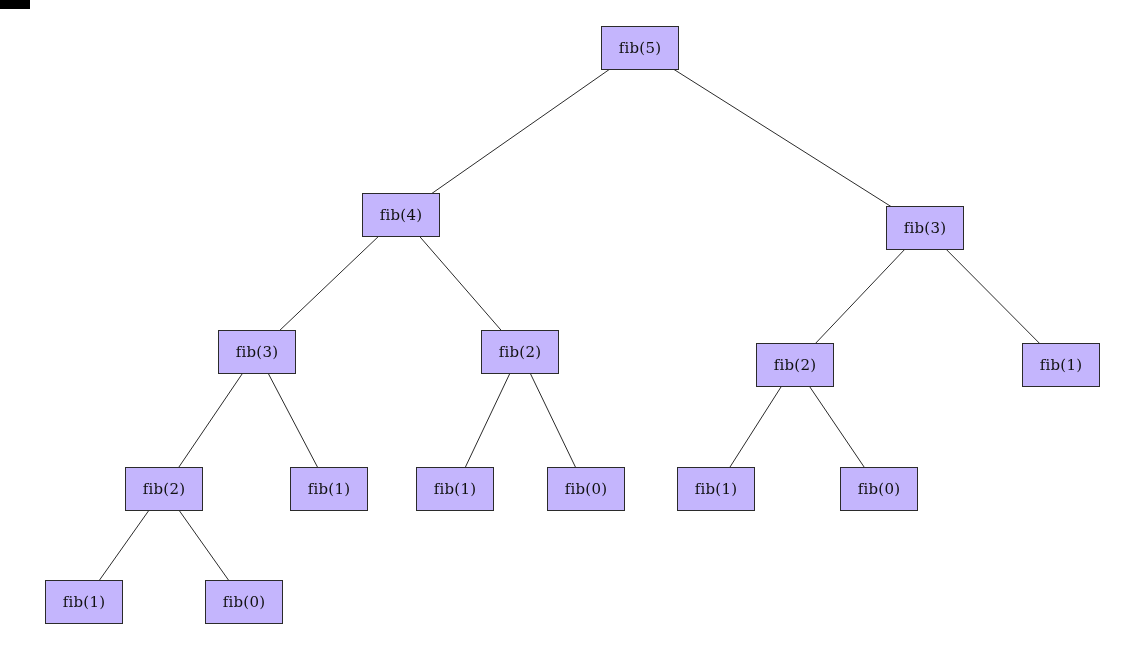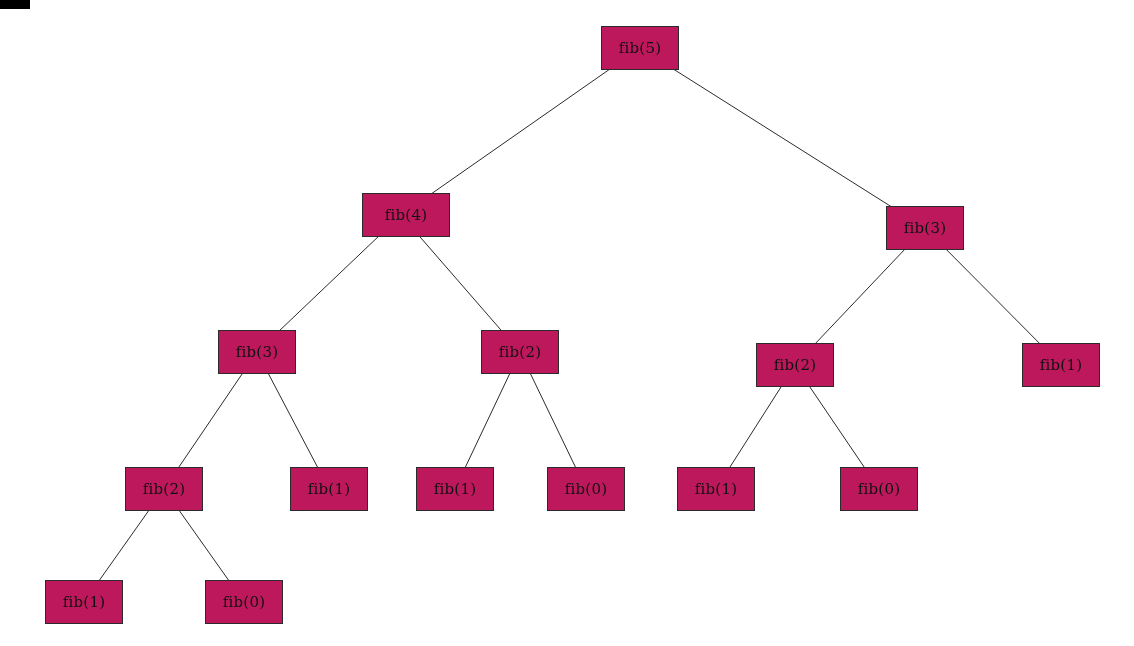--- a/index.html
+++ b/index.html
@@ -16,21 +16,21 @@
     font-family: "DejaVu Serif", "Liberation Serif", serif;
   }
   #edge-layer {
     position: absolute;
     left: 0;
     top: 0;
   }
   .node {
     position: absolute;
     box-sizing: border-box;
-    background: #be185d;
+    background: #c4b5fd;
     border: 1px solid #2b2b2b;
     display: flex;
     align-items: center;
     justify-content: center;
     font-size: 15px;
     color: #111111;
     letter-spacing: 0.2px;
   }
   .decoration {
     position: absolute;
@@ -52,21 +52,21 @@
       <line x1="520" y1="352" x2="455" y2="489" stroke="#2b2b2b" stroke-width="1"></line>
       <line x1="520" y1="352" x2="586" y2="489" stroke="#2b2b2b" stroke-width="1"></line>
       <line x1="795" y1="365" x2="716" y2="489" stroke="#2b2b2b" stroke-width="1"></line>
       <line x1="795" y1="365" x2="879" y2="489" stroke="#2b2b2b" stroke-width="1"></line>
       <line x1="164" y1="489" x2="84" y2="602" stroke="#2b2b2b" stroke-width="1"></line>
       <line x1="164" y1="489" x2="244" y2="602" stroke="#2b2b2b" stroke-width="1"></line>
     </svg>
     <div class="node" style="left: 601px; top: 26px; width: 78px; height: 44px;">
       <span>fib(5)</span>
     </div>
-    <div class="node" style="left: 362px; top: 193px; width: 88px; height: 44px;">
+    <div class="node" style="left: 362px; top: 193px; width: 78px; height: 44px;">
       <span>fib(4)</span>
     </div>
     <div class="node" style="left: 886px; top: 206px; width: 78px; height: 44px;">
       <span>fib(3)</span>
     </div>
     <div class="node" style="left: 218px; top: 330px; width: 78px; height: 44px;">
       <span>fib(3)</span>
     </div>
     <div class="node" style="left: 481px; top: 330px; width: 78px; height: 44px;">
       <span>fib(2)</span>

